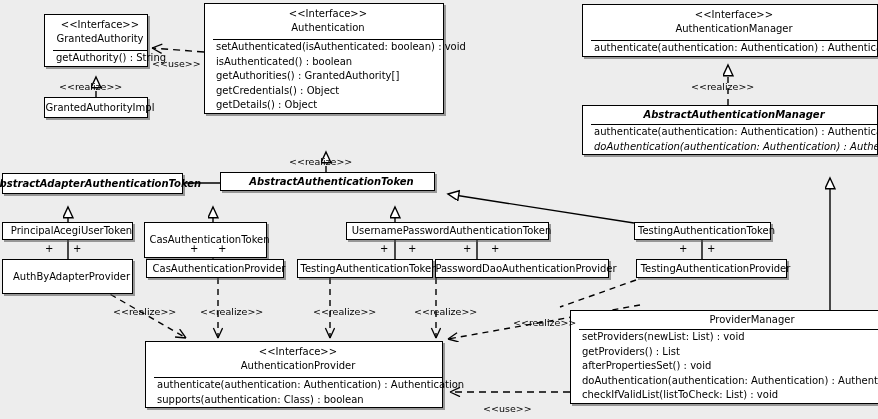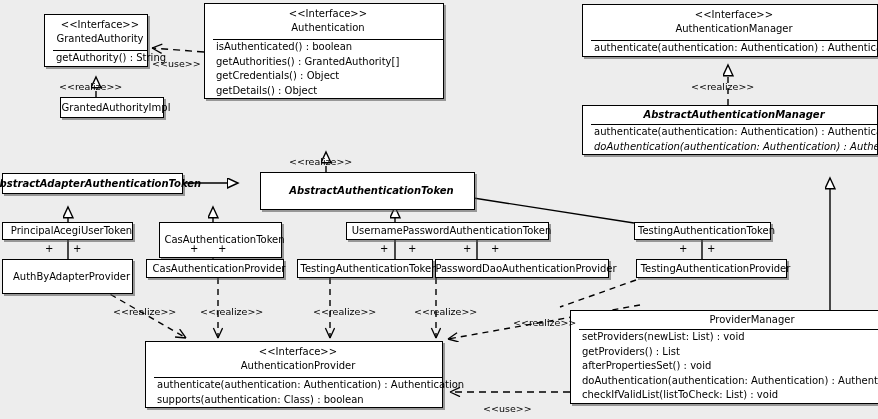--- a/index.html
+++ b/index.html
@@ -153,30 +153,31 @@
   <div class="uml" style="left:44px; top:14px; width:104px;">
     <div class="hdr tall">
       <div class="stereo">&lt;&lt;Interface&gt;&gt;</div>
       <div class="cname">GrantedAuthority</div>
     </div>
     <div class="compart">
       <div class="m">getAuthority() : String</div>
     </div>
   </div>
 
-  <div class="uml simple" style="left:44px; top:97px; width:104px; height:21px;margin-left:16px;">
+  <div class="uml simple" style="left:44px; top:97px; width:104px; height:21px;">
     <div class="cname">GrantedAuthorityImpl</div>
   </div>
 
   <div class="uml" style="left:204px; top:3px; width:240px;">
     <div class="hdr tall">
       <div class="stereo">&lt;&lt;Interface&gt;&gt;</div>
       <div class="cname">Authentication</div>
     </div>
     <div class="compart">
+      <div class="m">setAuthenticated(isAuthenticated: boolean) : void</div>
       <div class="m">isAuthenticated() : boolean</div>
       <div class="m">getAuthorities() : GrantedAuthority[]</div>
       <div class="m">getCredentials() : Object</div>
       <div class="m">getDetails() : Object</div>
     </div>
   </div>
 
   <div class="uml" style="left:582px; top:4px; width:296px;">
     <div class="hdr tall">
       <div class="stereo">&lt;&lt;Interface&gt;&gt;</div>
@@ -194,29 +195,29 @@
     <div class="compart">
       <div class="m">authenticate(authentication: Authentication) : Authentication</div>
       <div class="m abs">doAuthentication(authentication: Authentication) : Authentication</div>
     </div>
   </div>
 
   <div class="uml simple" style="left:2px; top:173px; width:181px; height:21px;">
     <div class="cname abs">AbstractAdapterAuthenticationToken</div>
   </div>
 
-  <div class="uml simple" style="left:220px; top:172px; width:215px; height:38px;margin-left:40px;">
+  <div class="uml simple" style="left:220px; top:172px; width:215px; height:19px;">
     <div class="cname abs">AbstractAuthenticationToken</div>
   </div>
 
   <div class="uml simple" style="left:2px; top:222px; width:131px; height:18px;">
     <div class="cname">PrincipalAcegiUserToken</div>
   </div>
 
-  <div class="uml simple" style="left:159px; top:222px; width:123px; height:36px;justify-content:center;">
+  <div class="uml simple" style="left:144px; top:222px; width:123px; height:36px;justify-content:center;">
     <div class="cname">CasAuthenticationToken</div>
   </div>
 
   <div class="uml simple" style="left:346px; top:222px; width:203px; height:18px;">
     <div class="cname">UsernamePasswordAuthenticationToken</div>
   </div>
 
   <div class="uml simple" style="left:634px; top:222px; width:137px; height:18px;text-align:center;">
     <div class="cname">TestingAuthenticationToken</div>
   </div>

